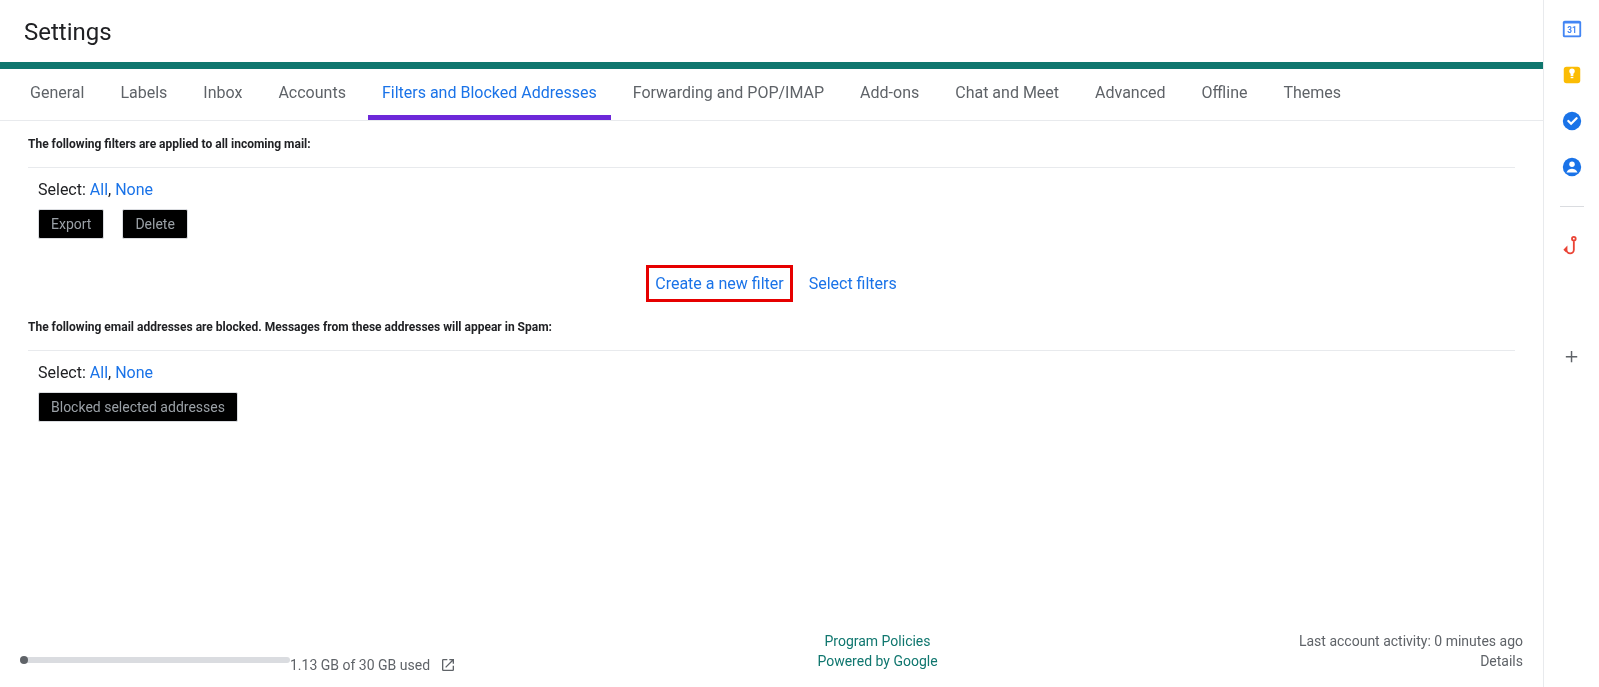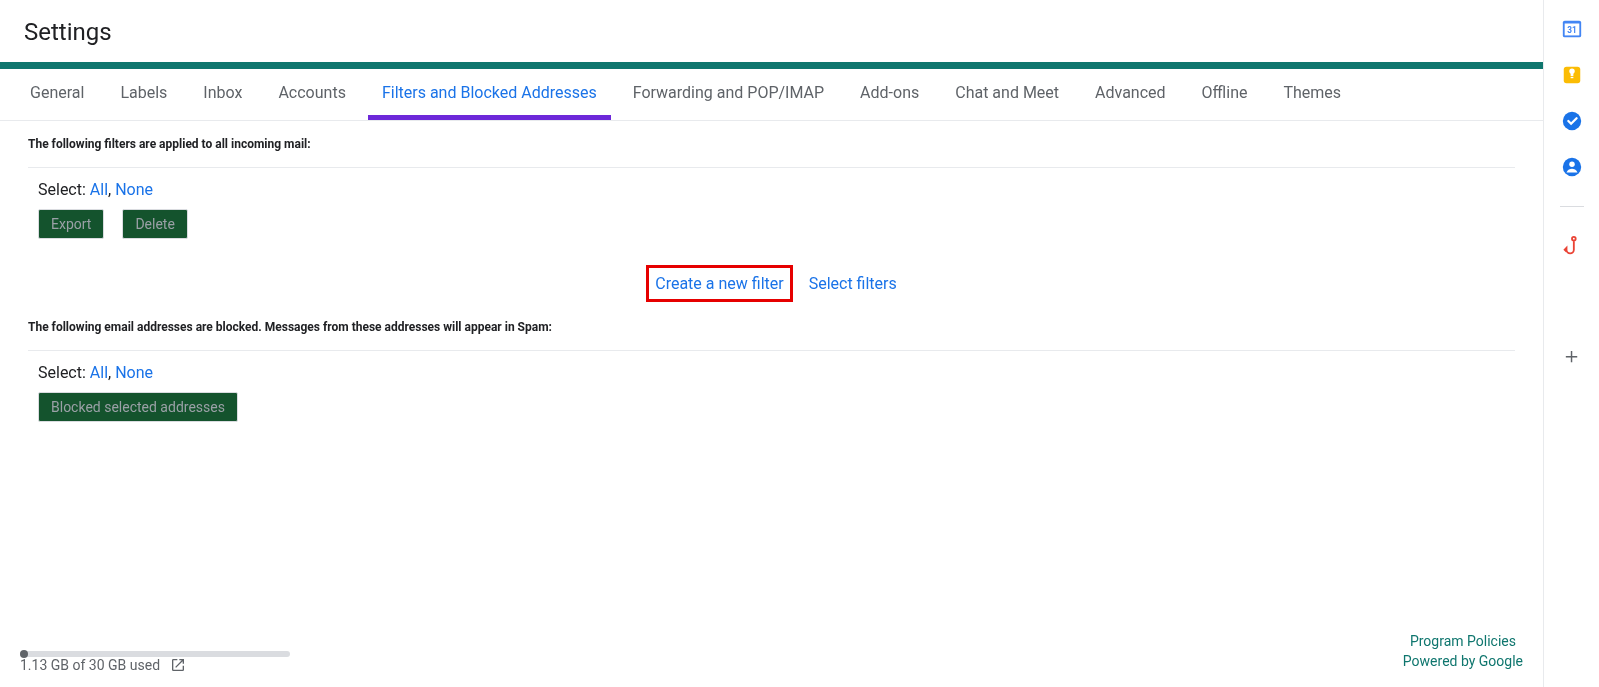--- a/index.html
+++ b/index.html
@@ -71,21 +71,21 @@
     .link {
       color: #1a73e8;
       cursor: pointer;
     }
     .btn-group {
       padding: 0 0 18px 10px;
       display: flex;
       gap: 18px;
     }
     .disabled-btn {
-      background: #14532d;
+      background: #000000;
       border: 1px solid #dadce0;
       color: #9aa0a6;
       font-size: 14px;
       padding: 6px 12px;
       border-radius: 2px;
       cursor: default;
       font-family: inherit;
     }
     .center-links {
       text-align: center;
@@ -104,21 +104,21 @@
       padding: 8px 0 18px 0;
     }
     .footer {
       display: flex;
       justify-content: space-between;
       align-items: flex-end;
       padding: 8px 20px 14px 20px;
       font-size: 14px;
       color: #5f6368;
     }
-    .footer-left { display: flex; flex-direction: column; gap: 0; }
+    .footer-left { display: flex; flex-direction: row; gap: 0; }
     .scrollbar-fake {
       width: 270px;
       height: 6px;
       background: #dadce0;
       border-radius: 3px;
       position: relative;
     }
     .scrollbar-dot {
       position: absolute;
       left: 0;
@@ -239,20 +239,24 @@
           <svg viewBox="0 0 24 24" fill="#5f6368">
               <path d="M19 19H5V5h6V3H5a2 2 0 00-2 2v14a2 2 0 002 2h14a2 2 0 002-2v-6h-2v6zM14 3v2h3.59L7.76 14.83l1.41 1.41L19 6.41V10h2V3h-7z"></path>
             </svg>
         </span>
       </div>
     </div>
     <div class="footer-center">
       <div>Program Policies</div>
       <div>Powered by Google</div>
     </div>
+    <div class="footer-right">
+      <div>Last account activity: 0 minutes ago</div>
+      <div>Details</div>
+    </div>
   </div>
 </div>
 
 <div class="side-panel">
   <span class="side-icon">
     <svg viewBox="0 0 24 24">
         <rect x="2" y="3" width="20" height="18" rx="2" fill="#4285f4"></rect>
         <rect x="4" y="6" width="16" height="13" fill="#fff"></rect>
         <text x="12" y="16" text-anchor="middle" font-size="9" fill="#4285f4" font-weight="bold">31</text>
       </svg>

